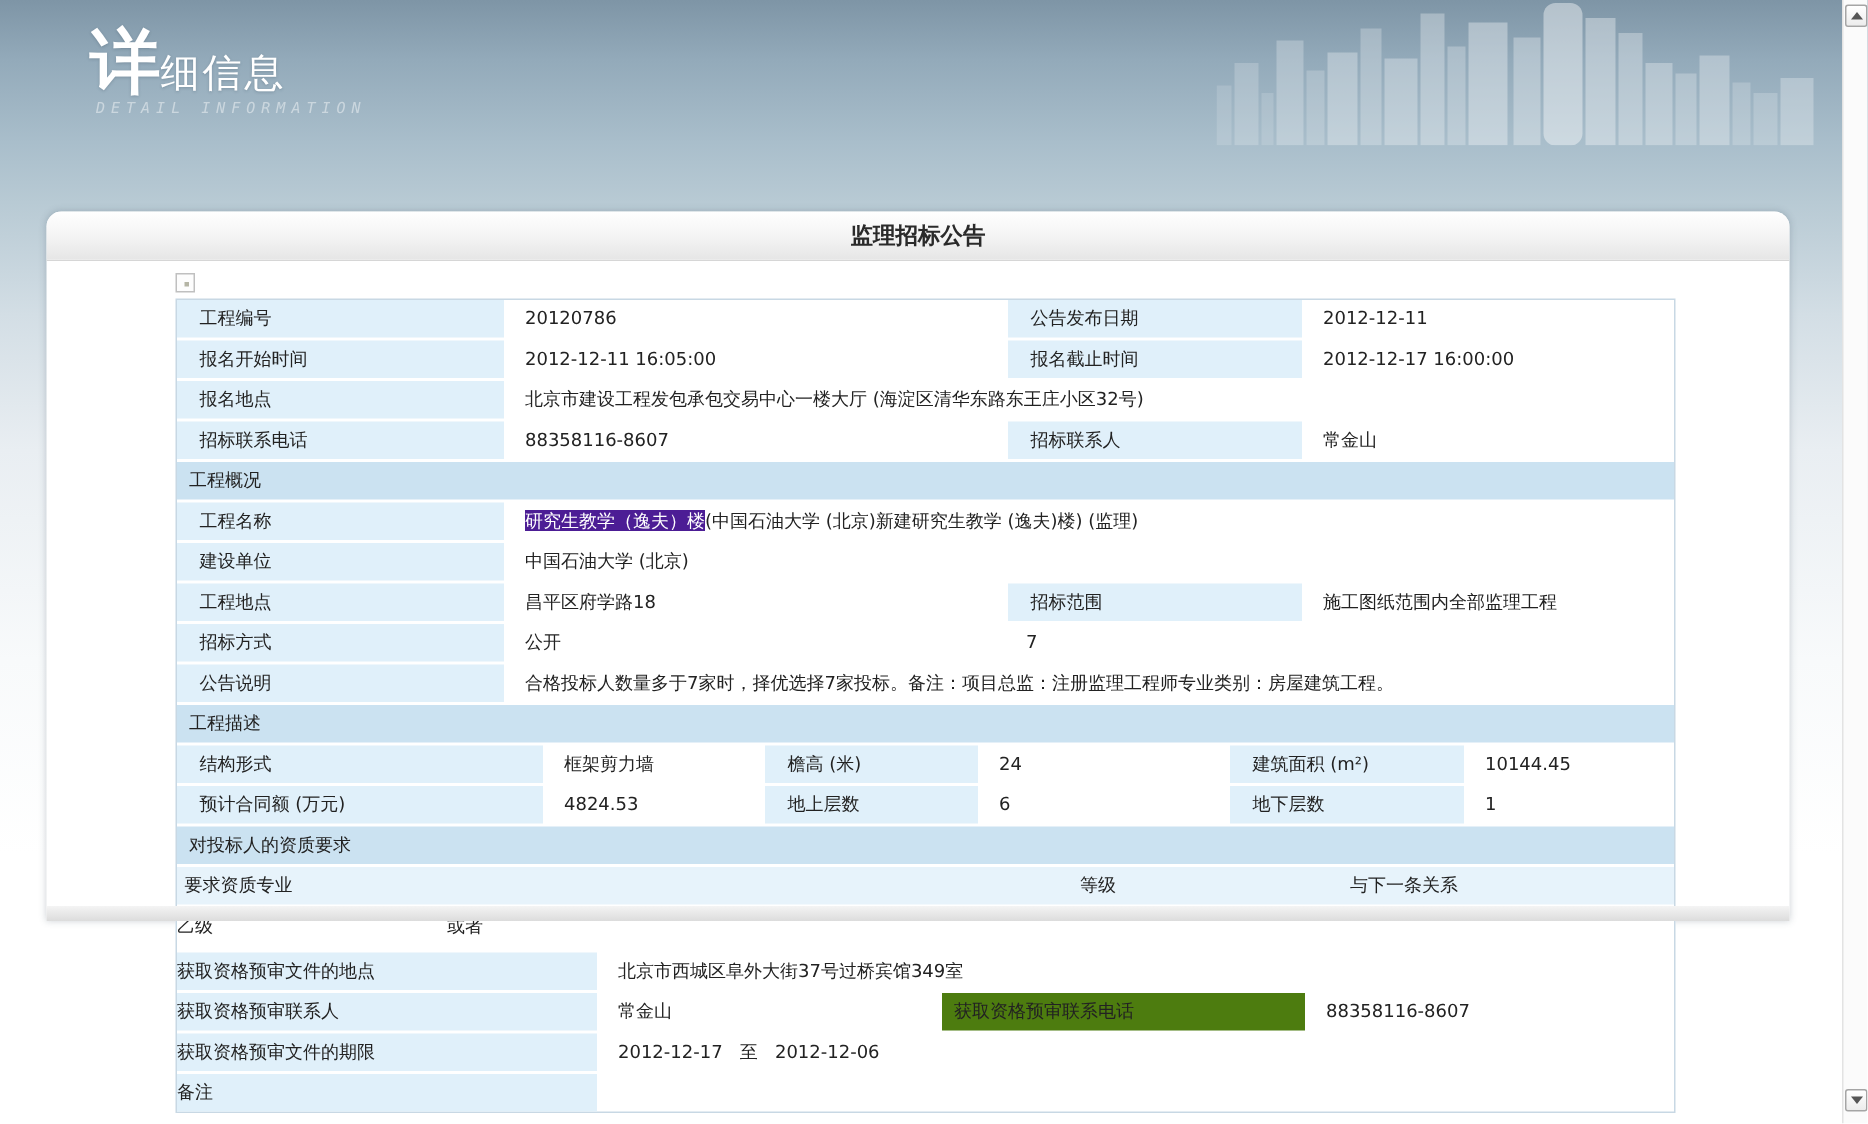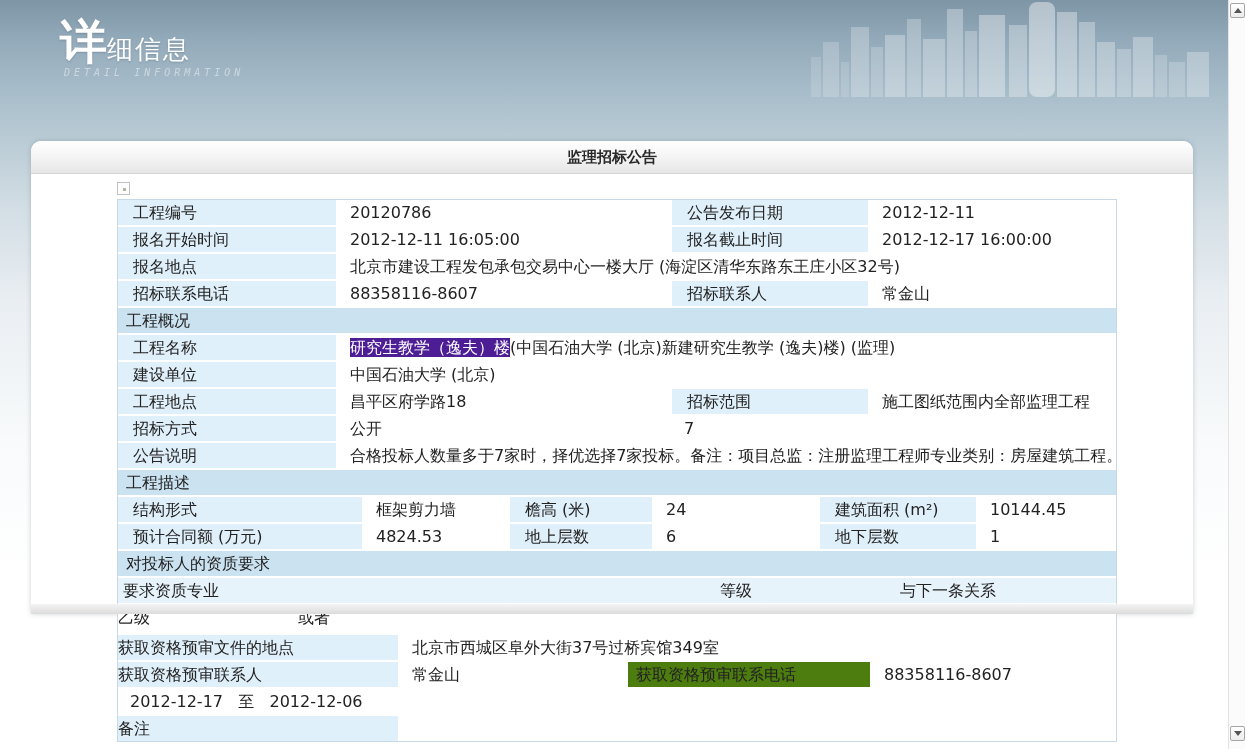--- a/index.html
+++ b/index.html
@@ -29,21 +29,21 @@
   .panel { position:absolute; left:31px; top:97px; width:1162px; height:473px; background:#fff;
            border-radius:10px 10px 0 0; box-shadow:0 0 5px rgba(60,80,95,.25);margin-top:44px; }
   .titlebar { height:33px; line-height:33px; text-align:center; font-size:15px; font-weight:bold; color:#2a2a2a;
               background:linear-gradient(#ffffff,#f3f3f3 55%,#e6e6e6); border-radius:10px 10px 0 0; border-bottom:1px solid #d6d6d6; }
   .content { padding:8px 0 0 86px; }
   .ph-box { display:block; width:13px; height:13px; border:1px solid #c0c0c0; background:#fdfdfd; position:relative; margin-bottom:4px; }
   .ph-box i { position:absolute; left:5px; top:5px; width:3px; height:3px; background:#b5b5a5; }
   .panel-footer { position:absolute; left:0; right:0; bottom:0; height:10px; background:linear-gradient(#f4f4f4,#dcdcdc); }
   
   .tbl { width:1000px; border:1px solid #c8d8e4; background:#fff; }
-  .row { display:flex; gap:2px; margin-bottom:2px; height:25px; line-height:25px; font-size:16px; }
+  .row { display:flex; gap:2px; margin-bottom:2px; height:25px; line-height:25px; font-size:12px; }
   .row:last-child { margin-bottom:0;gap:21px; }
   .cell { overflow:hidden; white-space:nowrap; }
   .lbl { background:#e0f0fa; padding-left:15px; }
   .val { padding-left:12px; }
   .pre { white-space:pre; }
   .sec { background:#cbe2f1; padding-left:8px; flex:1; }
   .hl  { background:#4c1d95; color:#fff; }
   .cl1{width:218px} .cv1{width:332px} .cl2{width:196px} .cv2{flex:1} .spanv{flex:1}
   .d1{width:244px} .d2{width:144px} .d3{width:142px} .d4{width:164px} .d5{width:156px} .d6{flex:1}
   .qbar { flex:1; display:flex; background:#e7f3fb; }
@@ -193,20 +193,21 @@
         <div class="cell b1">获取资格预审文件的地点</div>
         <div class="cell val b4">北京市西城区阜外大街37号过桥宾馆349室</div>
       </div>
       <div class="row">
         <div class="cell b1">获取资格预审联系人</div>
         <div class="cell val b2">常金山</div>
         <div class="cell b3">获取资格预审联系电话</div>
         <div class="cell val b4">88358116-8607</div>
       </div>
       <div class="row">
+        <div class="cell b1">获取资格预审文件的期限</div>
         <div class="cell val b4 pre">2012-12-17   至   2012-12-06</div>
       </div>
       <div class="row">
         <div class="cell b1">备注</div>
         <div class="cell val b4"></div>
       </div>
     </div>
 
     <div class="btnrow">
       <button class="signup-btn">网上报名</button>

